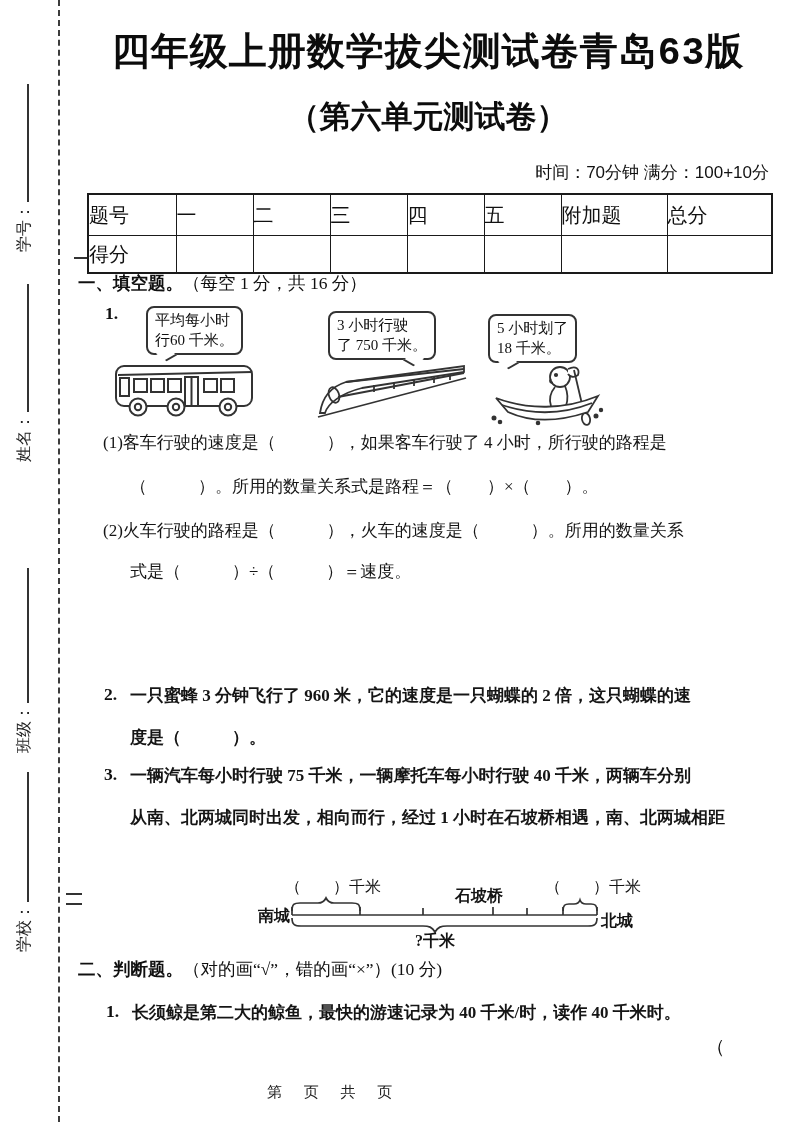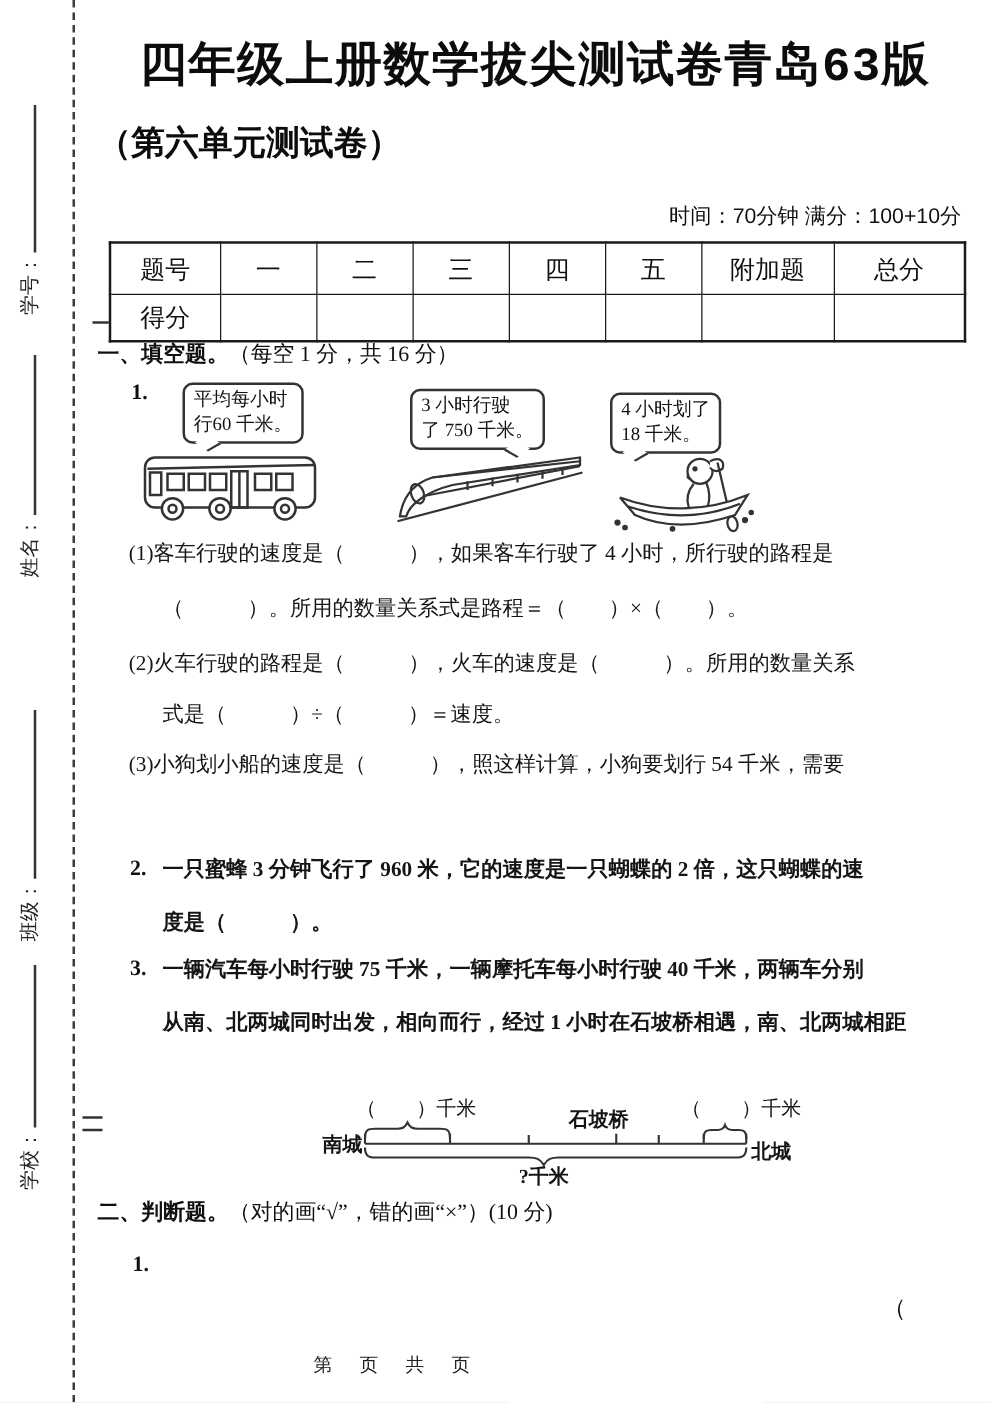--- a/index.html
+++ b/index.html
@@ -18,28 +18,28 @@
   .side-line{display:inline-block;height:2px;border-bottom:2px solid #333;margin-left:2px;}
   .mark-eq{position:absolute;left:66px;top:893px;width:16px;height:8px;border-top:2px solid #333;border-bottom:2px solid #333;}
   .mark-dash{position:absolute;left:74px;top:257px;width:13px;border-top:2px solid #333;}
 
   
   .title{
     position:absolute;left:78px;top:26px;width:700px;text-align:center;
     font-family:Liberation Mono, monospace;font-weight:bold;font-size:38px;letter-spacing:1px;color:#0c0c0c;
   }
   .subtitle{
-    position:absolute;left:78px;top:96px;width:700px;text-align:left;
-    font-family:"Liberation Sans", sans-serif;font-weight:bold;font-size:27px;color:#0c0c0c;
+    position:absolute;left:78px;top:96px;width:700px;text-align:center;
+    font-family:"Liberation Sans", sans-serif;font-weight:bold;font-size:31px;color:#0c0c0c;
   }
   .meta{position:absolute;right:24px;top:161px;font-size:17px;font-family:"Liberation Sans", sans-serif;color:#111;}
 
   
   .score-table{position:absolute;left:87px;top:193px;border-collapse:collapse;table-layout:fixed;}
-  .score-table td{border:1.6px solid #1a1a1a;text-align:center;font-size:20px;padding:0;color:#111;}
+  .score-table td{border:1.6px solid #1a1a1a;text-align:left;font-size:20px;padding:0;color:#111;}
   .score-table{border:2.5px solid #1a1a1a;}
   .score-table .hrow td{height:40px;}
   .score-table .srow td{height:36px;}
 
   
   .tline{position:absolute;font-size:17px;white-space:nowrap;color:#151515;}
   .bold{font-weight:bold;}
   .sec-head{position:absolute;font-size:17.5px;white-space:nowrap;color:#101010;}
   .sec-head .h{font-weight:bold;}
   .qnum{position:absolute;font-weight:bold;font-size:17.5px;color:#101010;}
@@ -53,21 +53,21 @@
     content:'';position:absolute;bottom:-7px;left:12px;width:11px;height:11px;background:#fff;
     border-right:2px solid #333;transform:rotate(35deg) skewX(-25deg);
   }
   .bubble.tail-right::after{left:auto;right:14px;border-right:none;border-left:2px solid #333;transform:rotate(-35deg) skewX(25deg);}
   .figure{position:absolute;z-index:1;}
 
   .diagram{position:absolute;left:238px;top:870px;}
   .diagram text{font-family:"Liberation Serif", serif;fill:#141414;}
 
   .open-paren{position:absolute;left:706px;top:1034px;font-size:19px;color:#141414;}
-  .footer{position:absolute;left:0;top:1083px;width:636px;text-align:center;font-size:15px;letter-spacing:9px;color:#222;}
+  .footer{position:absolute;left:16px;top:1083px;width:636px;text-align:center;font-size:15px;letter-spacing:9px;color:#222;}
 </style>
 </head>
 <body>
 
 <div class="page">
 
   <div class="binding-line"></div>
   <div class="mark-dash"></div>
   <div class="mark-eq"></div>
 
@@ -171,21 +171,21 @@
       <line x1="58" y1="28" x2="58" y2="35"></line>
       <line x1="78" y1="25" x2="78" y2="32"></line>
       <line x1="98" y1="22" x2="98" y2="29"></line>
       <line x1="118" y1="19" x2="118" y2="26"></line>
       <line x1="134" y1="17" x2="134" y2="23"></line>
       <path d="M2,60 L150,21"></path>
     </g>
   </svg>
 
   <div class="bubble" style="left:488px;top:314px">
-    <span>4 小时划了</span><br>
+    <span>5 小时划了</span><br>
     <span>18 千米。</span>
   </div>
   <svg class="figure" style="left:488px;top:360px" width="118" height="66" viewBox="0 0 118 66">
     <g fill="none" stroke="#333" stroke-width="1.8">
       <circle cx="72" cy="17" r="10" fill="#fff"></circle>
       <path d="M80,9 C88,5 92,9 90,15 C86,18 82,17 80,14" fill="#fff"></path>
       <circle cx="68" cy="15" r="1.2" fill="#333"></circle>
       <path d="M63,19 C61,21 62,23 65,23"></path>
       <path d="M67,27 C62,33 61,40 63,46"></path>
       <path d="M77,26 C80,33 80,40 78,46"></path>
@@ -198,21 +198,20 @@
       <circle cx="50" cy="63" r="1.4" fill="#333"></circle>
       <circle cx="108" cy="56" r="1.6" fill="#333"></circle>
       <circle cx="113" cy="50" r="1.3" fill="#333"></circle>
     </g>
   </svg>
 
   <div class="tline" style="left:103px;top:431px">(1)客车行驶的速度是（　　　），如果客车行驶了 4 小时，所行驶的路程是</div>
   <div class="tline" style="left:130px;top:475px">（　　　）。所用的数量关系式是路程＝（　　）×（　　）。</div>
   <div class="tline" style="left:103px;top:519px">(2)火车行驶的路程是（　　　），火车的速度是（　　　）。所用的数量关系</div>
   <div class="tline" style="left:130px;top:560px">式是（　　　）÷（　　　）＝速度。</div>
-  <div class="tline" style="left:103px;top:600px">(3)小狗划小船的速度是（　　　），照这样计算，小狗要划行 54 千米，需要</div>
 
   <div class="qnum" style="left:104px;top:684px">2.</div>
   <div class="tline bold" style="left:130px;top:684px">一只蜜蜂 3 分钟飞行了 960 米，它的速度是一只蝴蝶的 2 倍，这只蝴蝶的速</div>
   <div class="tline bold" style="left:130px;top:726px">度是（　　　）。</div>
 
   <div class="qnum" style="left:104px;top:764px">3.</div>
   <div class="tline bold" style="left:130px;top:764px">一辆汽车每小时行驶 75 千米，一辆摩托车每小时行驶 40 千米，两辆车分别</div>
   <div class="tline bold" style="left:130px;top:806px">从南、北两城同时出发，相向而行，经过 1 小时在石坡桥相遇，南、北两城相距</div>
 
   <svg class="diagram" width="475" height="82" viewBox="0 0 475 82">
@@ -234,17 +233,18 @@
     <text x="307" y="22" font-size="16">（　　）千米</text>
     <text x="52" y="51" font-size="16" font-weight="bold" text-anchor="end">南城</text>
     <text x="363" y="56" font-size="16" font-weight="bold">北城</text>
     <text x="197" y="76" font-size="16" font-weight="bold" text-anchor="middle">?千米</text>
   </svg>
 
   <div class="sec-head" style="left:78px;top:957px">
     <span class="h">二、判断题。</span><span>（对的画“√”，错的画“×”）(10 分)</span>
   </div>
   <div class="qnum" style="left:106px;top:1001px">1.</div>
+  <div class="tline bold" style="left:132px;top:1001px">长须鲸是第二大的鲸鱼，最快的游速记录为 40 千米/时，读作 40 千米时。</div>
   <div class="open-paren">（</div>
 
   <div class="footer">第 页 共 页</div>
 
 </div>
 
 </body></html>

